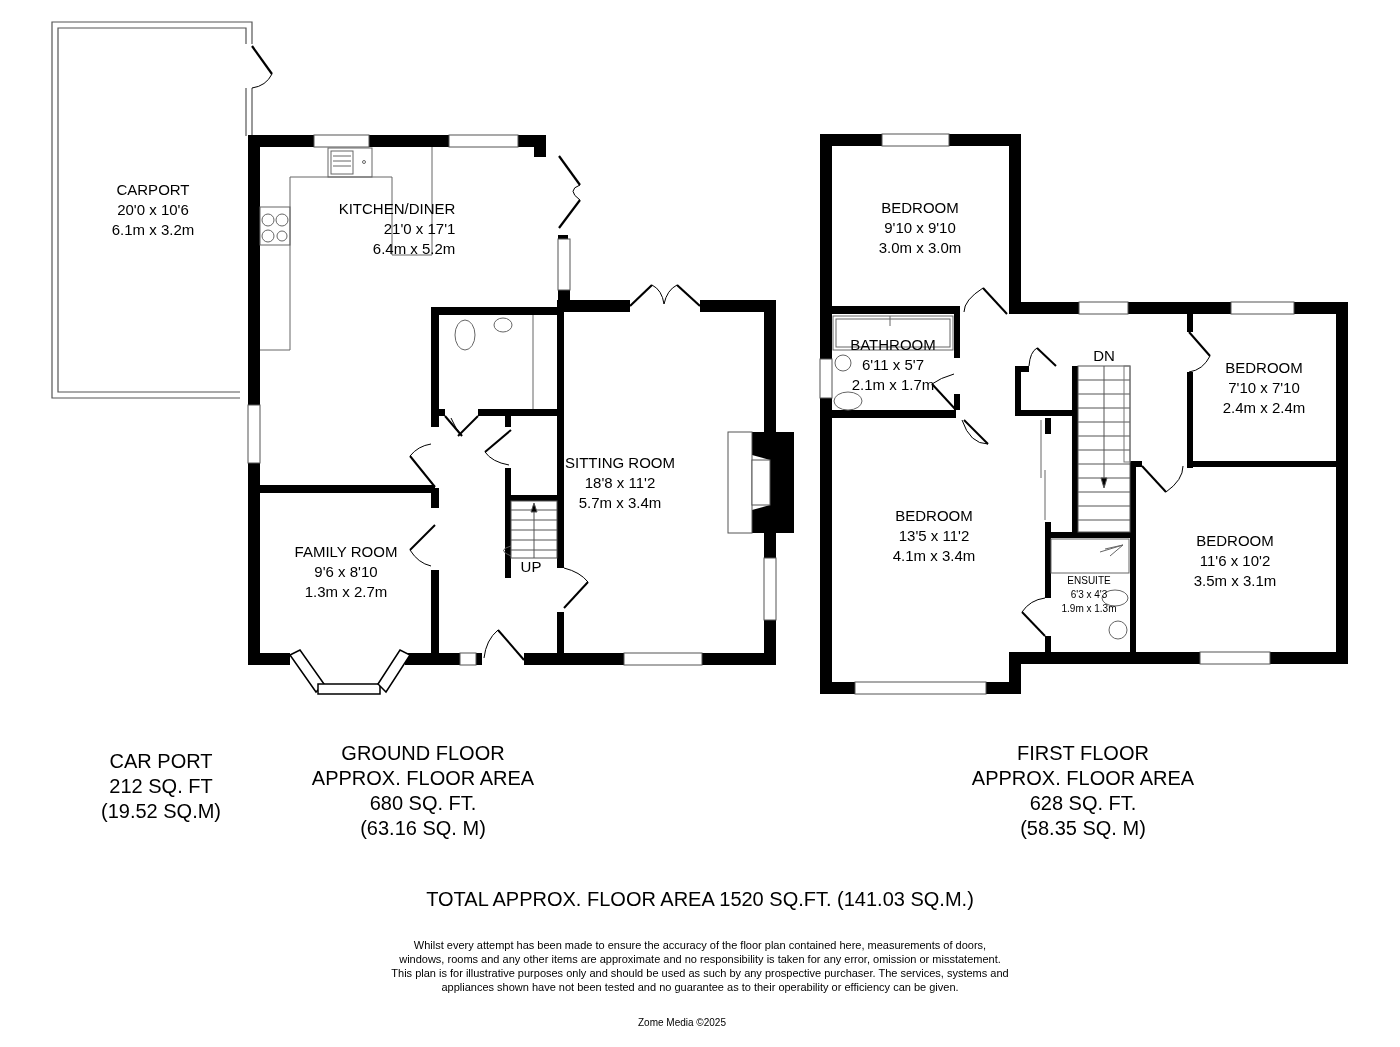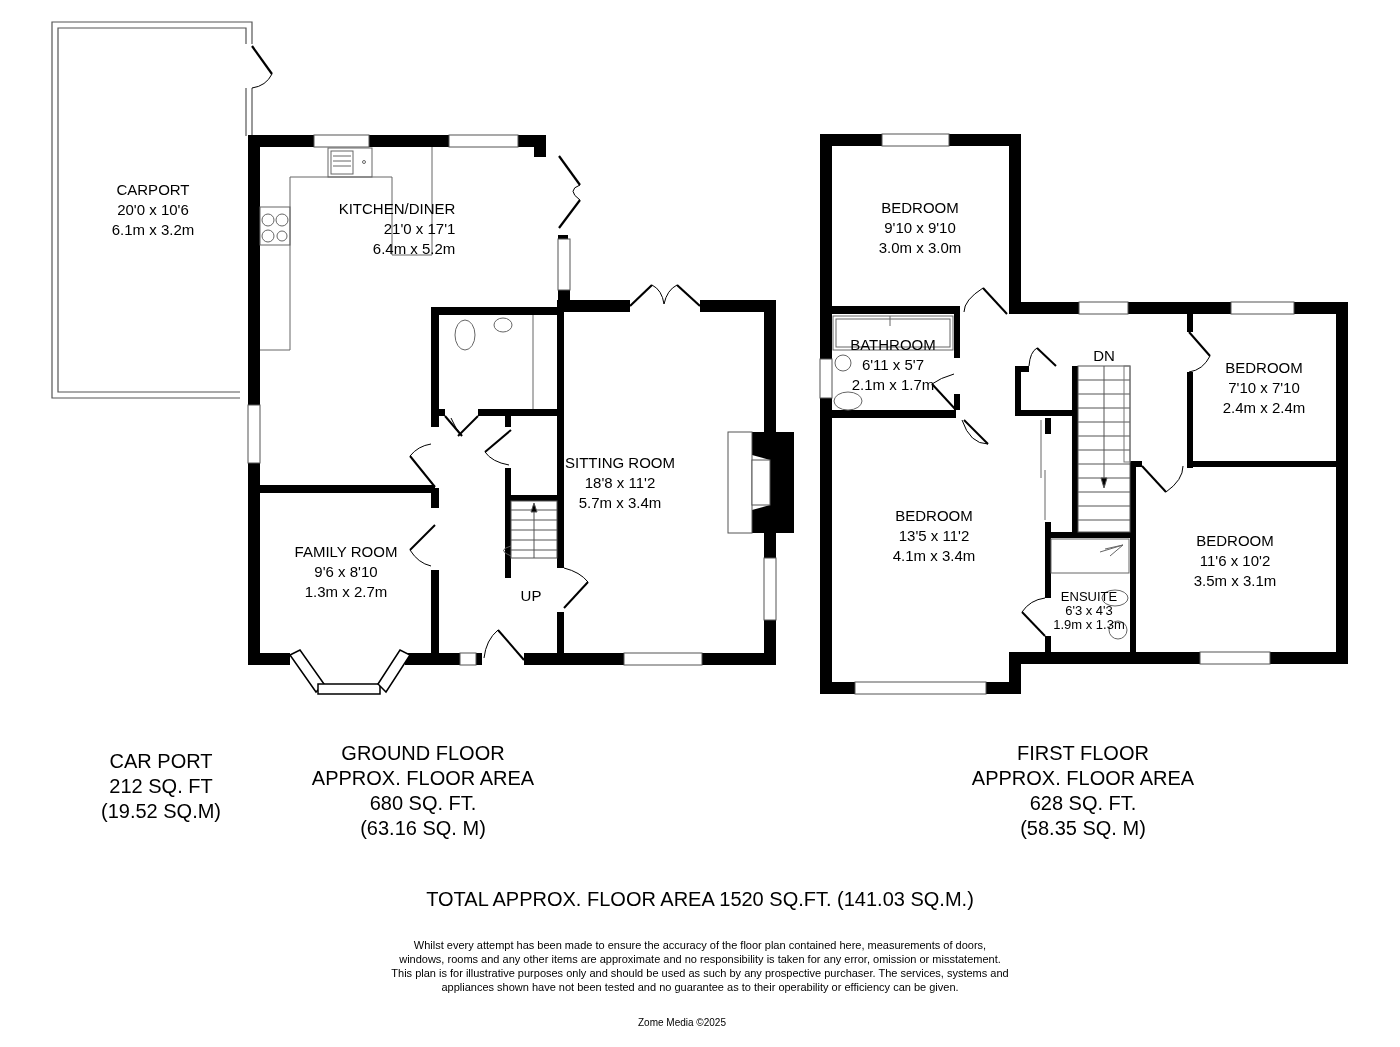--- a/index.html
+++ b/index.html
@@ -1,19 +1,19 @@
 <!DOCTYPE html>
 <html><head>
 <meta charset="utf-8">
 <style>
   html, body { margin: 0; padding: 0; background: #ffffff; }
   body { width: 1400px; height: 1047px; position: relative; overflow: hidden; font-family: "Liberation Sans", sans-serif; color: #000; }
   svg.plan { position: absolute; left: 0; top: 0; }
   .room-label { position: absolute; text-align: center; font-weight: normal; font-size: 15px; line-height: 20px; transform: translateX(-50%); white-space: nowrap; }
-  .room-label.small { font-size: 13px; line-height: 14px; margin-top: 16px; }
+  .room-label.small { font-size: 10px; line-height: 14px; }
   .area-block { position: absolute; text-align: center; font-size: 20px; line-height: 25px; transform: translateX(-50%); white-space: nowrap; }
   .total { position: absolute; left: 700px; top: 888px; transform: translateX(-50%); font-size: 20px; white-space: nowrap; }
   .disclaimer { position: absolute; left: 700px; top: 938px; transform: translateX(-50%); width: 620px; text-align: center; font-size: 11px; line-height: 14px; }
   .credit { position: absolute; left: 682px; top: 1017px; transform: translateX(-50%); font-size: 10px; white-space: nowrap; }
   .lbl-text { display: block; }
 </style>
 </head>
 <body>
 
 <svg class="plan" width="1400" height="1047" viewBox="0 0 1400 1047" xmlns="http://www.w3.org/2000/svg">
@@ -252,21 +252,21 @@
 <div class="room-label" style="left:620px; top:453px;">
   <span class="lbl-text">SITTING ROOM</span>
   <span class="lbl-text">18'8 x 11'2</span>
   <span class="lbl-text">5.7m x 3.4m</span>
 </div>
 <div class="room-label" style="left:346px; top:542px;">
   <span class="lbl-text">FAMILY ROOM</span>
   <span class="lbl-text">9'6 x 8'10</span>
   <span class="lbl-text">1.3m x 2.7m</span>
 </div>
-<div class="room-label" style="left:531px; top:557px;margin-top:29px;">
+<div class="room-label" style="left:531px; top:557px;">
   <span class="lbl-text">UP</span>
 </div>
 
 <div class="room-label" style="left:920px; top:198px;">
   <span class="lbl-text">BEDROOM</span>
   <span class="lbl-text">9'10 x 9'10</span>
   <span class="lbl-text">3.0m x 3.0m</span>
 </div>
 <div class="room-label" style="left:893px; top:335px;">
   <span class="lbl-text">BATHROOM</span>

